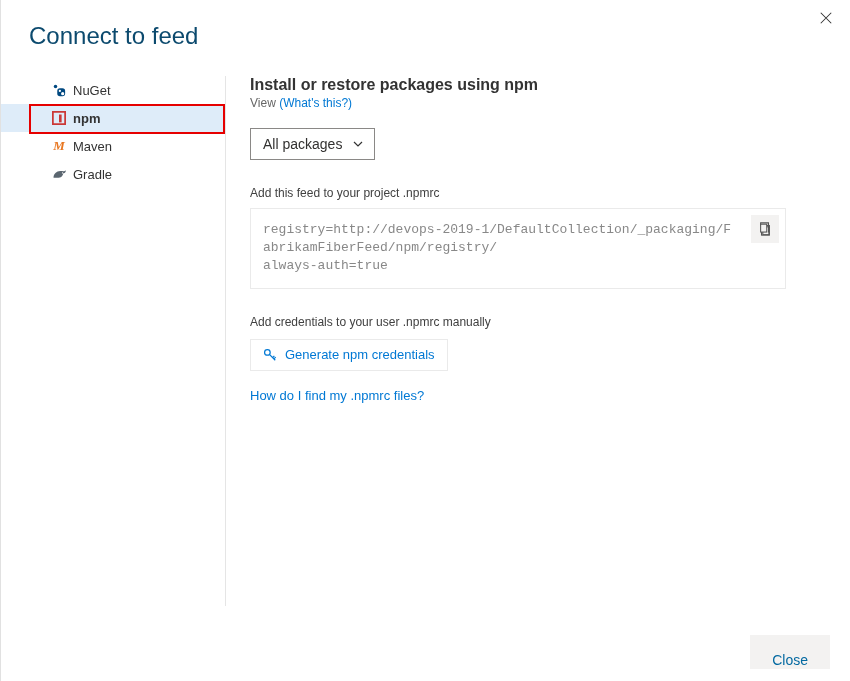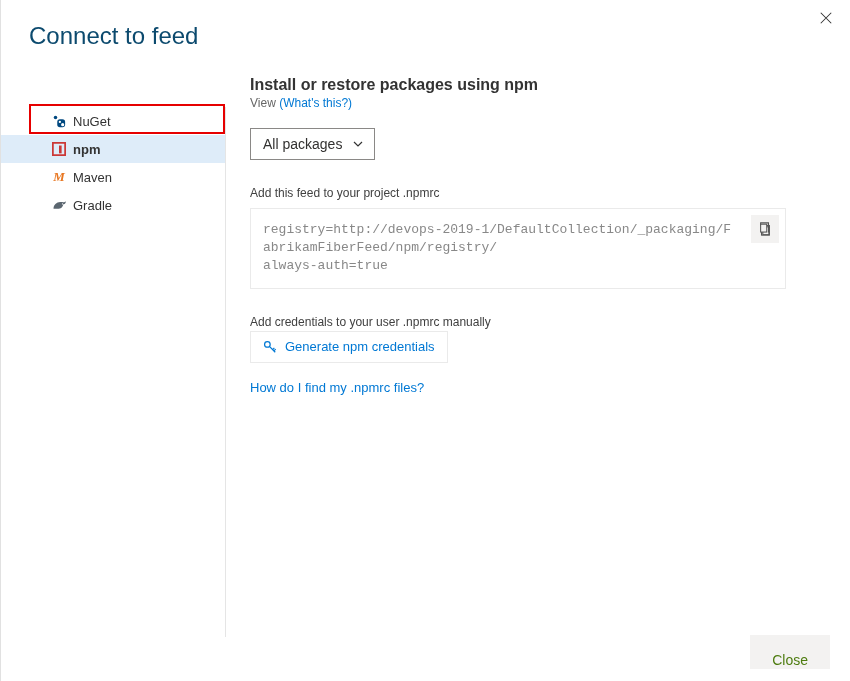--- a/index.html
+++ b/index.html
@@ -36,21 +36,20 @@
   .body {
     display: flex;
     margin-top: 26px;
   }
   .sidebar {
     width: 225px;
     flex: 0 0 225px;
     border-right: 1px solid #e5e5e5;
     min-height: 530px;
     padding-top: 0;
-    margin-top: 31px;
   }
   .side-item {
     display: flex;
     align-items: center;
     height: 28px;
     padding-left: 52px;
     font-size: 13px;
     color: #333;
     cursor: pointer;
     position: relative;
@@ -125,21 +124,21 @@
   .copy-btn {
     position: absolute;
     top: 6px; right: 6px;
     width: 28px; height: 28px;
     background: #f3f2f1;
     display:flex; align-items:center; justify-content:center;
     cursor: pointer;
   }
   .copy-btn svg { width: 14px; height: 14px; stroke:#555; }
   .gen-btn {
-    margin-top: 2px;
+    margin-top: 10px;
     display: inline-flex;
     align-items: center;
     border: 1px solid #eaeaea;
     height: 32px;
     padding: 0 12px;
     gap: 8px;
     color: #0078d4;
     font-size: 13px;
     cursor: pointer;
   }
@@ -156,21 +155,21 @@
   .footer {
     position: absolute;
     bottom: 12px; right: 20px;
   }
   .close-main {
     background: #f3f2f1;
     border: none;
     height: 32px;
     padding: 17px 22px;
     font-size: 14px;
-    color: #4d7c0f;
+    color: #0369a1;
     cursor: pointer;
   }
   
   .ico-nuget { color:#004880; }
   .ico-npm { color:#cb3837; }
   .ico-maven { color:#e87722; font-weight:700; font-family: Georgia, serif; font-style: italic;}
   .ico-gradle { color:#555; }
   .ico-python { }
 </style>
 </head>

